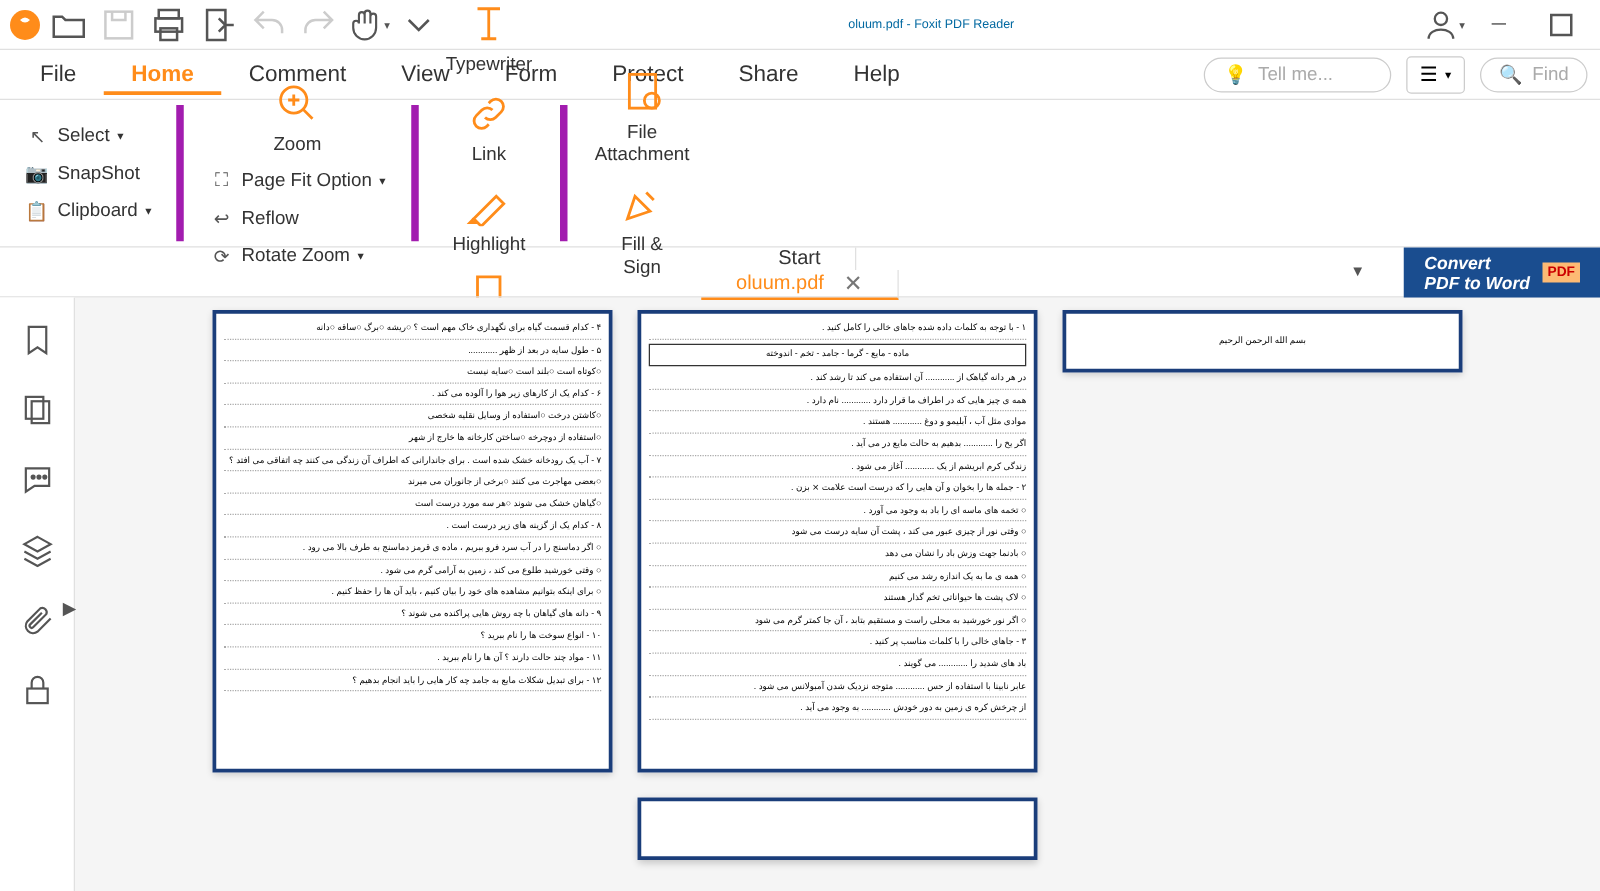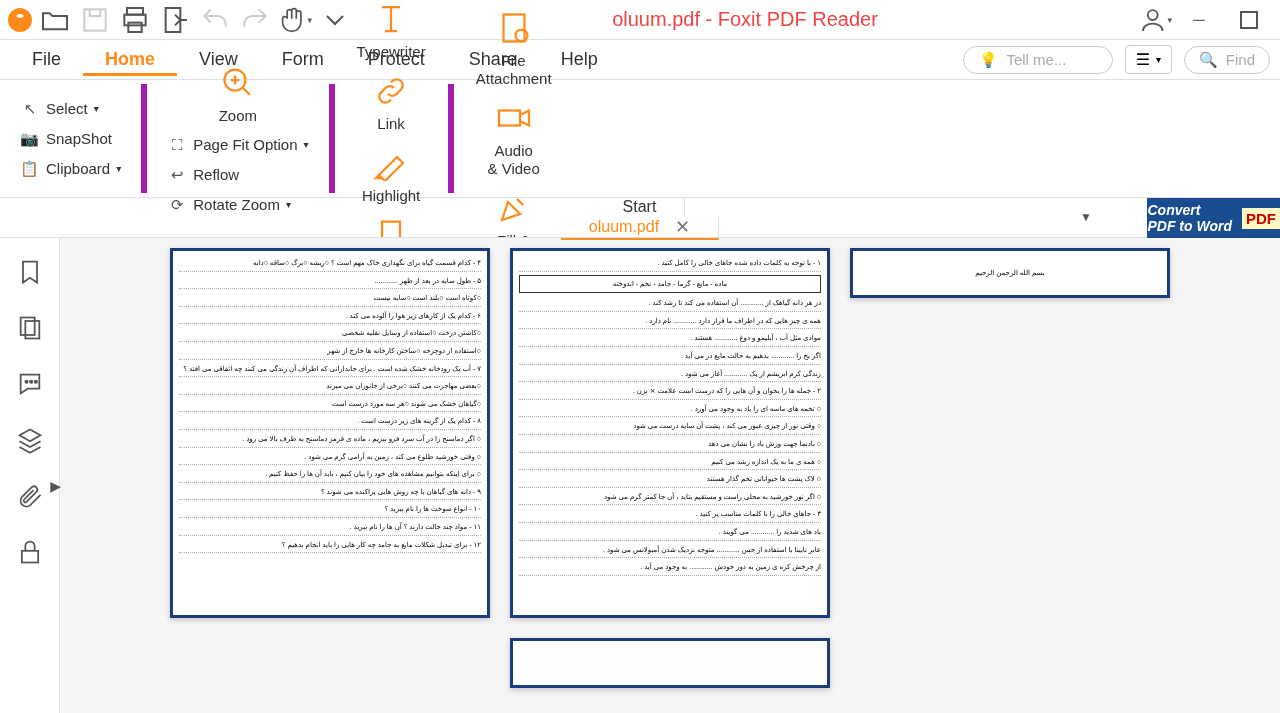--- a/index.html
+++ b/index.html
@@ -2,21 +2,21 @@
 <html><head>
 <meta charset="utf-8">
 <style>
 * { margin: 0; padding: 0; box-sizing: border-box; font-family: "Segoe UI", Arial, sans-serif; }
 body { background: #fff; width: 1280px; height: 713px; overflow: hidden; position: relative; }
 
 .titlebar { height: 40px; display: flex; align-items: center; padding: 0 8px; border-bottom: 1px solid #e0e0e0; }
 .titlebar-left { display: flex; align-items: center; gap: 6px; }
 .app-icon { width: 24px; height: 24px; border-radius: 50%; background: #ff8c1a; display: flex; align-items: center; justify-content: center; color: #fff; font-weight: bold; }
 .tb-btn { width: 34px; height: 32px; display: flex; align-items: center; justify-content: center; color: #555; cursor: pointer; }
-.titlebar-center { flex: 1; text-align: center; color: #ef4444; font-size: 20px; }
+.titlebar-center { flex: 1; text-align: center; color: #0369a1; font-size: 10px; }
 .titlebar-right { display: flex; align-items: center; gap: 4px; }
 
 .menubar { height: 40px; display: flex; align-items: center; padding: 0 10px; gap: 0; border-bottom: 1px solid #e0e0e0; }
 .menu-item { padding: 6px 22px; font-size: 18px; color: #333; cursor: pointer; font-weight: 500; }
 .menu-item.active { color: #ff8c1a; font-weight: 600; border-bottom: 3px solid #ff8c1a; padding-bottom: 3px; }
 .menu-spacer { flex: 1; }
 .tell-me { display: flex; align-items: center; gap: 8px; border: 1px solid #ccc; border-radius: 20px; padding: 4px 16px; color: #aaa; font-size: 15px; width: 150px; }
 .help-icon { border: 1px solid #ccc; border-radius: 4px; padding: 4px 10px; display: flex; align-items: center; gap: 6px; margin-left: 12px; cursor: pointer; }
 .find-box { display: flex; align-items: center; gap: 8px; border: 1px solid #ccc; border-radius: 20px; padding: 4px 14px; color: #aaa; font-size: 15px; margin-left: 12px; }
 
@@ -28,21 +28,21 @@
 .big-icon { width: 36px; height: 36px; display: flex; align-items: center; justify-content: center; color: #ff8c1a; }
 .big-label { font-size: 15px; color: #333; text-align: center; line-height: 1.2; }
 .small-btns { display: flex; flex-direction: column; gap: 2px; }
 .small-btn { display: flex; align-items: center; gap: 6px; padding: 4px 8px; font-size: 15px; color: #333; cursor: pointer; }
 .small-icon { width: 20px; height: 20px; display: flex; align-items: center; justify-content: center; color: #555; }
 
 .tabbar { height: 40px; display: flex; align-items: center; border-bottom: 1px solid #e0e0e0; position: relative; flex-direction: column; }
 .doc-tab { padding: 0 28px; height: 100%; display: flex; align-items: center; gap: 16px; font-size: 16px; color: #333; border-right: 1px solid #e0e0e0; position: relative; }
 .doc-tab.active { color: #ff8c1a; border-bottom: 2px solid #ff8c1a; }
 .doc-tab .close { color: #777; cursor: pointer; font-size: 18px; }
-.convert-banner { position: absolute; right: 0; top: 0; height: 40px; background: #1a4d8f; color: #fff; display: flex; align-items: center; padding: 0 0; font-size: 14px; font-weight: 600; gap: 10px; font-style: italic; }
+.convert-banner { position: absolute; right: 0; top: 0; height: 40px; background: #1a4d8f; color: #fff; display: flex; align-items: center; padding: 0 16px; font-size: 14px; font-weight: 600; gap: 10px; font-style: italic; }
 .dropdown-arrow { position: absolute; right: 188px; top: 12px; color: #555; font-size: 12px; }
 
 .workspace { display: flex; height: calc(713px - 40px - 40px - 118px - 40px); }
 .sidebar { width: 60px; background: #fff; border-right: 1px solid #e0e0e0; display: flex; flex-direction: column; align-items: center; padding-top: 20px; gap: 28px; position: relative; }
 .side-icon { width: 28px; height: 28px; color: #555; cursor: pointer; display: flex; align-items: center; justify-content: center; }
 .side-toggle { position: absolute; right: -2px; top: 240px; font-size: 14px; color: #555; }
 
 .canvas { flex: 1; background: #f5f5f5; display: flex; flex-wrap: wrap; gap: 20px; padding: 10px 50px; overflow: hidden; justify-content: center; align-content: flex-start; }
 .page { width: 320px; height: 370px; background: #fff; box-shadow: 0 2px 6px rgba(0,0,0,0.2); border: 3px solid #1a3d7a; padding: 6px; direction: rtl; font-size: 7px; color: #000; line-height: 1.8; overflow: hidden; }
 .page.partial { height: 50px; }
@@ -122,20 +122,21 @@
         <svg viewBox="0 0 24 24" fill="none" stroke="currentColor" stroke-width="1.5">
           <rect x="6" y="6" width="12" height="12"></rect>
         </svg>
       </div>
   </div>
 </div>
 
 <div class="menubar">
   <div class="menu-item">File</div>
   <div class="menu-item active">Home</div>
+  <div class="menu-item">Comment</div>
   <div class="menu-item">View</div>
   <div class="menu-item">Form</div>
   <div class="menu-item">Protect</div>
   <div class="menu-item">Share</div>
   <div class="menu-item">Help</div>
   <div class="menu-spacer"></div>
   <div class="tell-me">
     <span>💡</span>
     <span>Tell me...</span>
   </div>
@@ -237,30 +238,20 @@
             <rect x="5" y="3" width="14" height="18"></rect>
             <circle cx="17" cy="17" r="4"></circle>
           </svg>
         </div>
         <div class="big-label" style="white-space:pre-line">File
 Attachment</div>
       </div>
     <div class="big-btn">
         <div class="big-icon">
           <svg viewBox="0 0 24 24" fill="none" stroke="#ff8c1a" stroke-width="1.5">
-            <rect x="2" y="7" width="14" height="10"></rect>
-            <path d="M16 10l6-3v10l-6-3"></path>
-          </svg>
-        </div>
-        <div class="big-label" style="white-space:pre-line">Audio
-&amp; Video</div>
-      </div>
-    <div class="big-btn">
-        <div class="big-icon">
-          <svg viewBox="0 0 24 24" fill="none" stroke="#ff8c1a" stroke-width="1.5">
             <path d="M4 20l4-12 8 8-12 4z"></path>
             <path d="M14 6l4 4"></path>
           </svg>
         </div>
         <div class="big-label" style="white-space:pre-line">Fill &amp;
 Sign</div>
       </div>
   </div>
 </div>
 
@@ -271,21 +262,21 @@
   <div class="doc-tab active">
       <span>oluum.pdf</span>
       <span class="close">✕</span>
     </div>
   <div class="dropdown-arrow">▼</div>
   <div class="convert-banner">
     <div>
         <div>Convert</div>
         <div>PDF to Word</div>
       </div>
-    <div style="background:#fef9c3;color:#c00;padding:2px 4px;font-size:15px;font-style:normal">PDF</div>
+    <div style="background:#fdba74;color:#c00;padding:2px 4px;font-size:11px;font-style:normal">PDF</div>
   </div>
 </div>
 
 <div class="workspace">
   <div class="sidebar">
     <div class="side-icon">
         <svg viewBox="0 0 24 24" fill="none" stroke="currentColor" stroke-width="1.5">
           <path d="M6 3h12v18l-6-4-6 4z"></path>
         </svg>
       </div>

